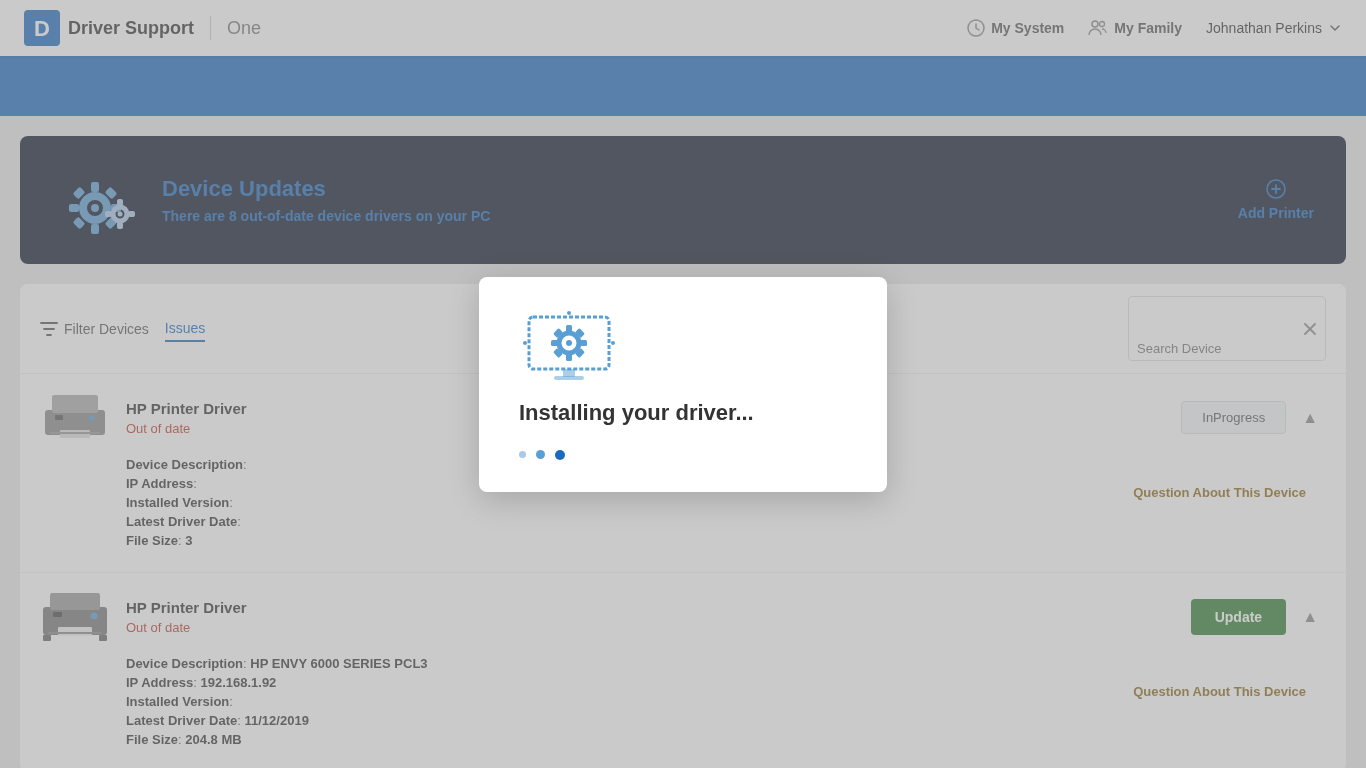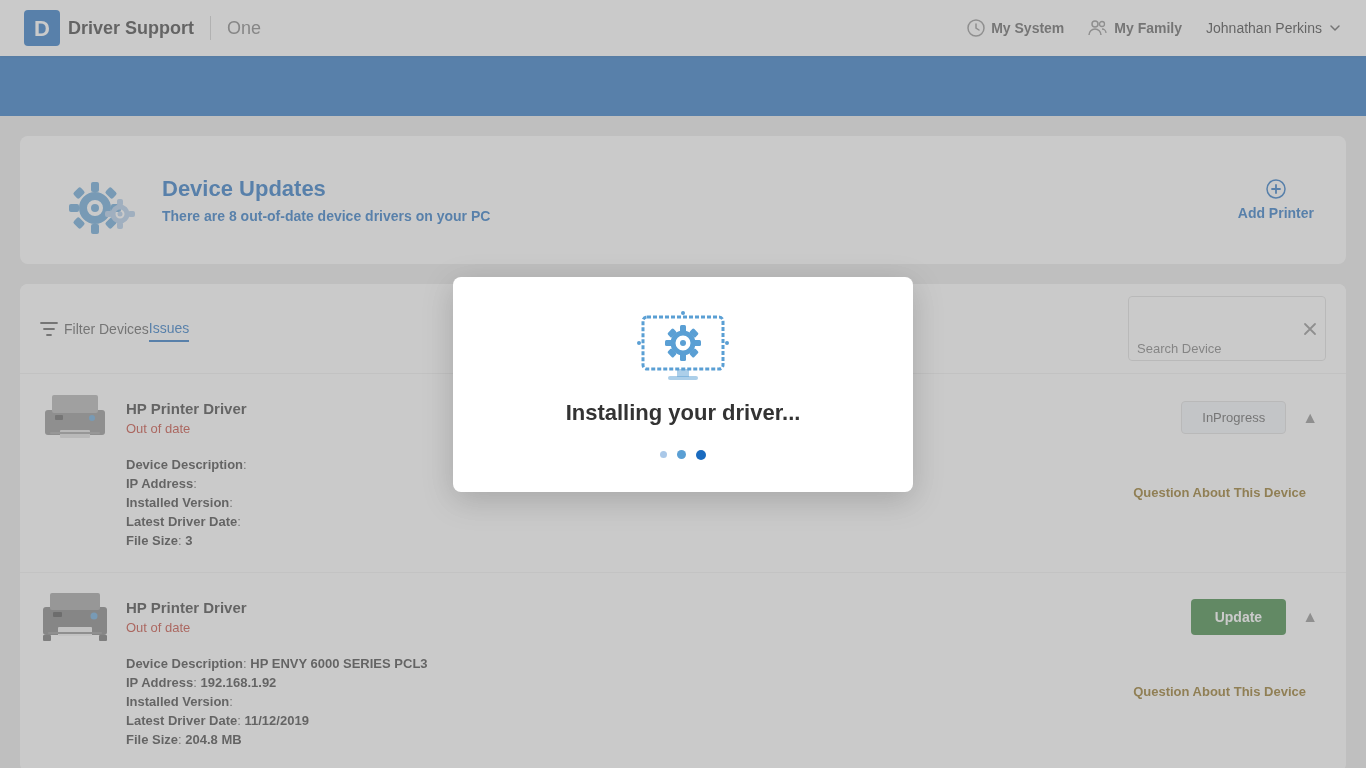--- a/index.html
+++ b/index.html
@@ -51,21 +51,21 @@
       align-items: center;
       gap: 6px;
       color: #333;
       font-size: 14px;
       cursor: pointer;
       font-weight: 500;
     }
 
     
     .device-updates-card {
-      background: #ffffff;
+      background: #0f172a;
       border-radius: 8px;
       padding: 24px 32px;
       display: flex;
       align-items: center;
       justify-content: space-between;
       margin: 20px;
       position: relative;
     }
     .device-updates-left {
       display: flex;
@@ -103,20 +103,21 @@
       background: #fff;
       border-radius: 8px;
       margin: 0 20px 20px 20px;
       overflow: hidden;
     }
     .devices-toolbar {
       display: flex;
       align-items: center;
       padding: 12px 20px;
       border-bottom: 1px solid #eee;
+      gap: 16px;
       background: #fff;
     }
     .filter-btn {
       display: flex;
       align-items: center;
       gap: 6px;
       color: #555;
       font-size: 14px;
       cursor: pointer;
     }
@@ -239,25 +240,25 @@
       z-index: 100;
       display: flex;
       align-items: center;
       justify-content: center;
     }
 
     
     .modal {
       background: #fff;
       border-radius: 8px;
-      width: 460px;
+      width: 408px;
       padding: 32px 40px;
       display: flex;
       flex-direction: column;
-      align-items: center;
+      align-items: flex-start;
       gap: 16px;
       box-shadow: 0 8px 32px rgba(0,0,0,0.18);
       position: relative;
       z-index: 101;
     }
     .modal-title {
       font-size: 22px;
       font-weight: 600;
       color: #333;
       text-align: center;

